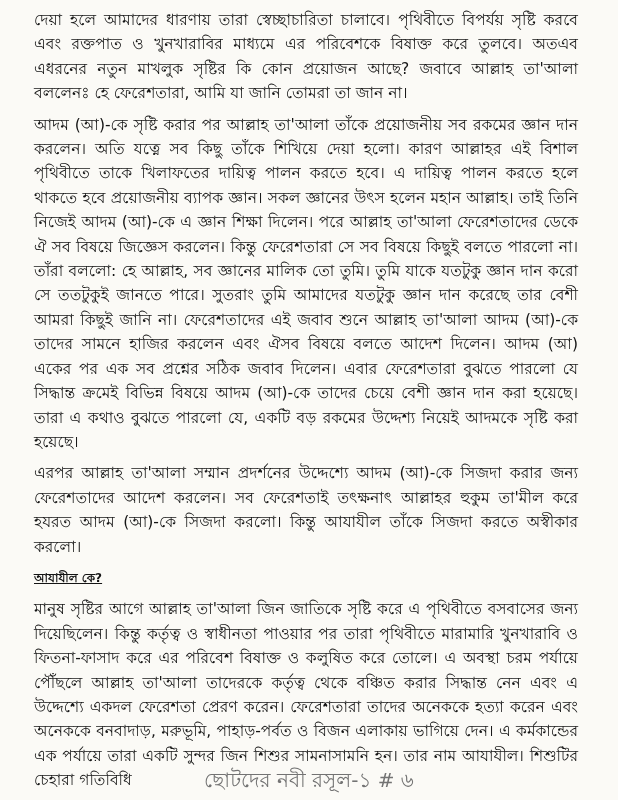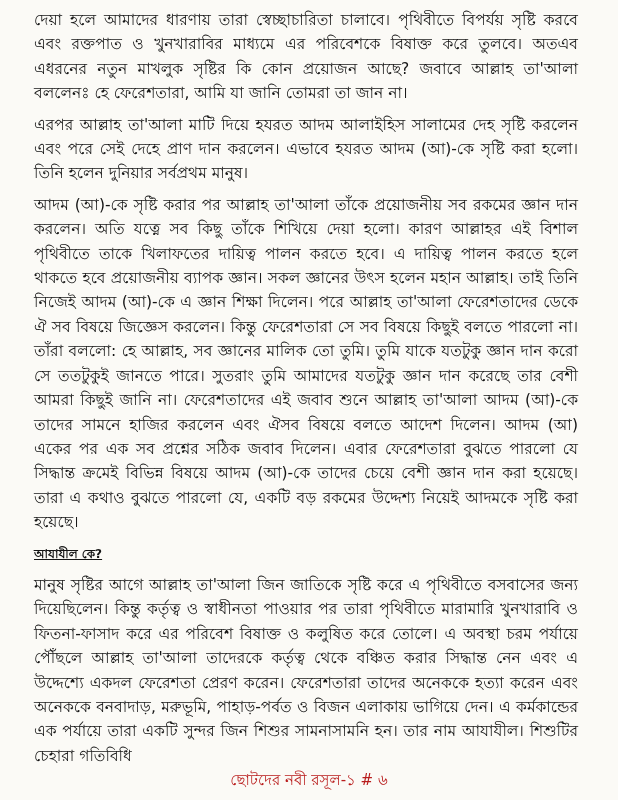--- a/index.html
+++ b/index.html
@@ -31,27 +31,27 @@
     margin: 2px 0 7px 0;
     font-size: 12px;
     text-align: left;
   }
   .page-footer {
     position: absolute;
     bottom: 8px;
     left: 0;
     width: 100%;
     text-align: center;
-    font-size: 15px;
-    color: #b91c1c;
+    font-size: 20px;
+    color: #737373;
   }
 </style>
 </head>
 <body>
 
 <div class="page">
   <p>দেয়া হলে আমাদের ধারণায় তারা স্বেচ্ছাচারিতা চালাবে। পৃথিবীতে বিপর্যয় সৃষ্টি করবে এবং রক্তপাত ও খুনখারাবির মাধ্যমে এর পরিবেশকে বিষাক্ত করে তুলবে। অতএব এধরনের নতুন মাখলুক সৃষ্টির কি কোন প্রয়োজন আছে? জবাবে আল্লাহ তা'আলা বললেনঃ হে ফেরেশতারা, আমি যা জানি তোমরা তা জান না।</p>
-  <p>এরপর আল্লাহ তা'আলা মাটি দিয়ে হযরত আদম আলাইহিস সালামের দেহ সৃষ্টি করলেন এবং পরে সেই দেহে প্রাণ দান করলেন। এভাবে হযরত আদম (আ)-কে সৃষ্টি করা হলো। তিনি হলেন দুনিয়ার সর্বপ্রথম মানুষ।</p>
   <p>আদম (আ)-কে সৃষ্টি করার পর আল্লাহ তা'আলা তাঁকে প্রয়োজনীয় সব রকমের জ্ঞান দান করলেন। অতি যত্নে সব কিছু তাঁকে শিখিয়ে দেয়া হলো। কারণ আল্লাহর এই বিশাল পৃথিবীতে তাকে খিলাফতের দায়িত্ব পালন করতে হবে। এ দায়িত্ব পালন করতে হলে থাকতে হবে প্রয়োজনীয় ব্যাপক জ্ঞান। সকল জ্ঞানের উৎস হলেন মহান আল্লাহ। তাই তিনি নিজেই আদম (আ)-কে এ জ্ঞান শিক্ষা দিলেন। পরে আল্লাহ তা'আলা ফেরেশতাদের ডেকে ঐ সব বিষয়ে জিজ্ঞেস করলেন। কিন্তু ফেরেশতারা সে সব বিষয়ে কিছুই বলতে পারলো না। তাঁরা বললো: হে আল্লাহ, সব জ্ঞানের মালিক তো তুমি। তুমি যাকে যতটুকু জ্ঞান দান করো সে ততটুকুই জানতে পারে। সুতরাং তুমি আমাদের যতটুকু জ্ঞান দান করেছে তার বেশী আমরা কিছুই জানি না। ফেরেশতাদের এই জবাব শুনে আল্লাহ তা'আলা আদম (আ)-কে তাদের সামনে হাজির করলেন এবং ঐসব বিষয়ে বলতে আদেশ দিলেন। আদম (আ) একের পর এক সব প্রশ্নের সঠিক জবাব দিলেন। এবার ফেরেশতারা বুঝতে পারলো যে সিদ্ধান্ত ক্রমেই বিভিন্ন বিষয়ে আদম (আ)-কে তাদের চেয়ে বেশী জ্ঞান দান করা হয়েছে। তারা এ কথাও বুঝতে পারলো যে, একটি বড় রকমের উদ্দেশ্য নিয়েই আদমকে সৃষ্টি করা হয়েছে।</p>
+  <p>এরপর আল্লাহ তা'আলা সম্মান প্রদর্শনের উদ্দেশ্যে আদম (আ)-কে সিজদা করার জন্য ফেরেশতাদের আদেশ করলেন। সব ফেরেশতাই তৎক্ষনাৎ আল্লাহর হুকুম তা'মীল করে হযরত আদম (আ)-কে সিজদা করলো। কিন্তু আযাযীল তাঁকে সিজদা করতে অস্বীকার করলো।</p>
   <div class="section-heading">আযাযীল কে?</div>
   <p>মানুষ সৃষ্টির আগে আল্লাহ তা'আলা জিন জাতিকে সৃষ্টি করে এ পৃথিবীতে বসবাসের জন্য দিয়েছিলেন। কিন্তু কর্তৃত্ব ও স্বাধীনতা পাওয়ার পর তারা পৃথিবীতে মারামারি খুনখারাবি ও ফিতনা-ফাসাদ করে এর পরিবেশ বিষাক্ত ও কলুষিত করে তোলে। এ অবস্থা চরম পর্যায়ে পৌঁছলে আল্লাহ তা'আলা তাদেরকে কর্তৃত্ব থেকে বঞ্চিত করার সিদ্ধান্ত নেন এবং এ উদ্দেশ্যে একদল ফেরেশতা প্রেরণ করেন। ফেরেশতারা তাদের অনেককে হত্যা করেন এবং অনেককে বনবাদাড়, মরুভূমি, পাহাড়-পর্বত ও বিজন এলাকায় ভাগিয়ে দেন। এ কর্মকান্ডের এক পর্যায়ে তারা একটি সুন্দর জিন শিশুর সামনাসামনি হন। তার নাম আযাযীল। শিশুটির চেহারা গতিবিধি</p>
   <div class="page-footer">ছোটদের নবী রসূল-১ # ৬</div>
 </div>
 
 </body></html>

